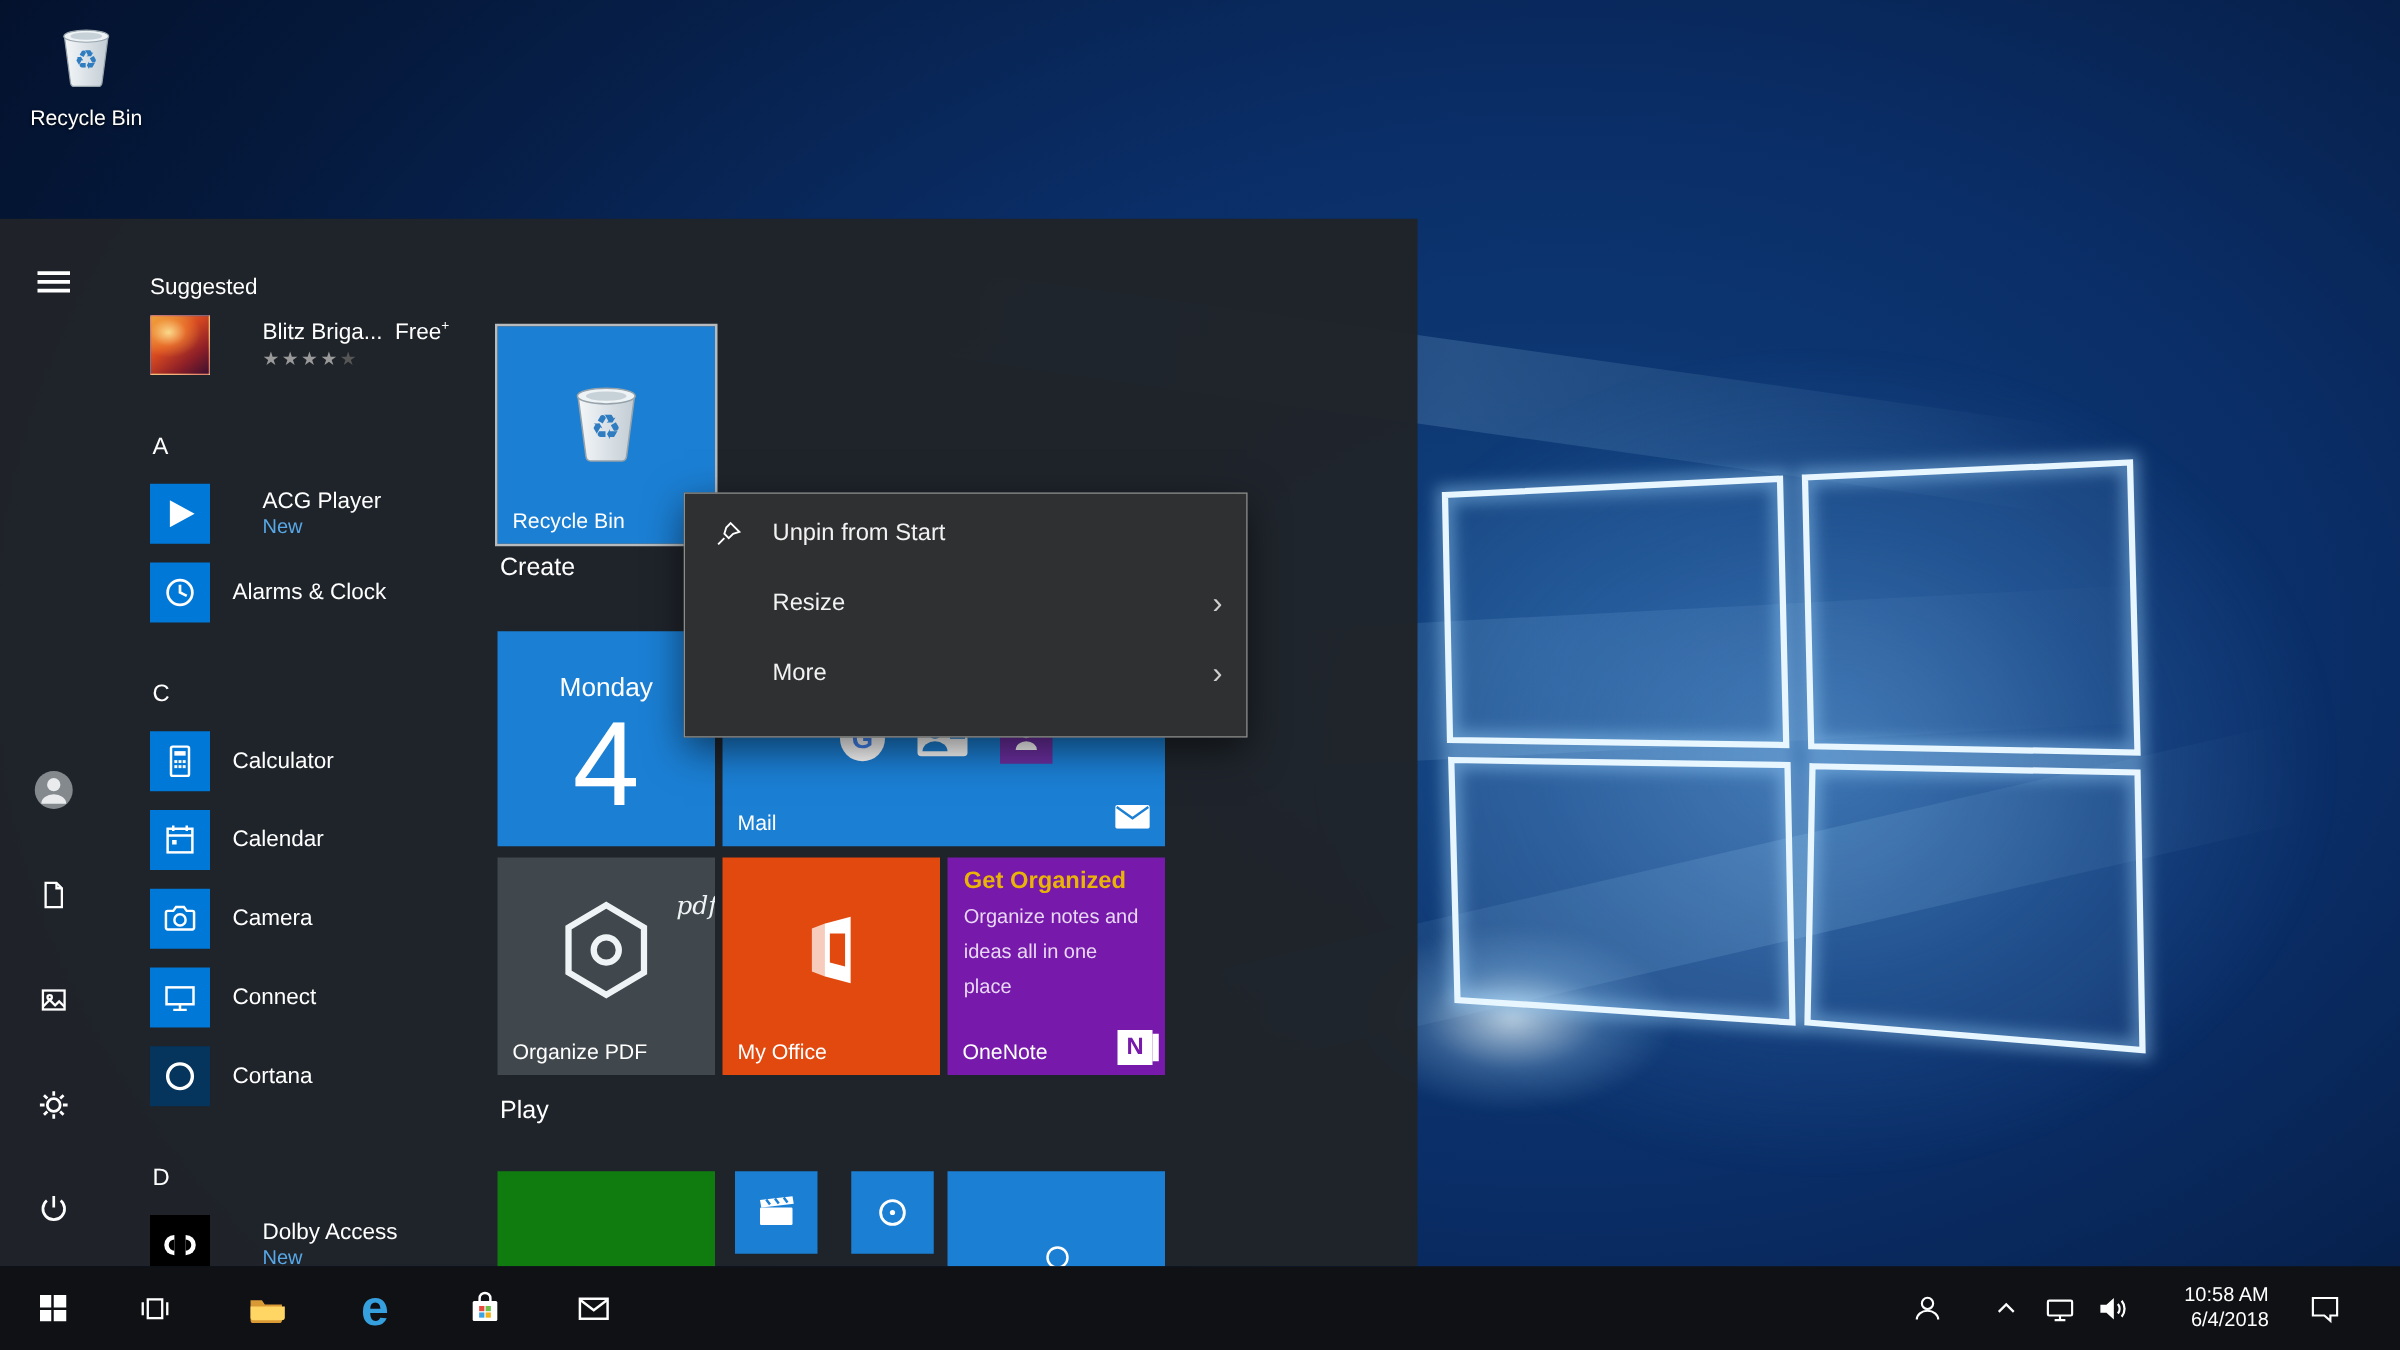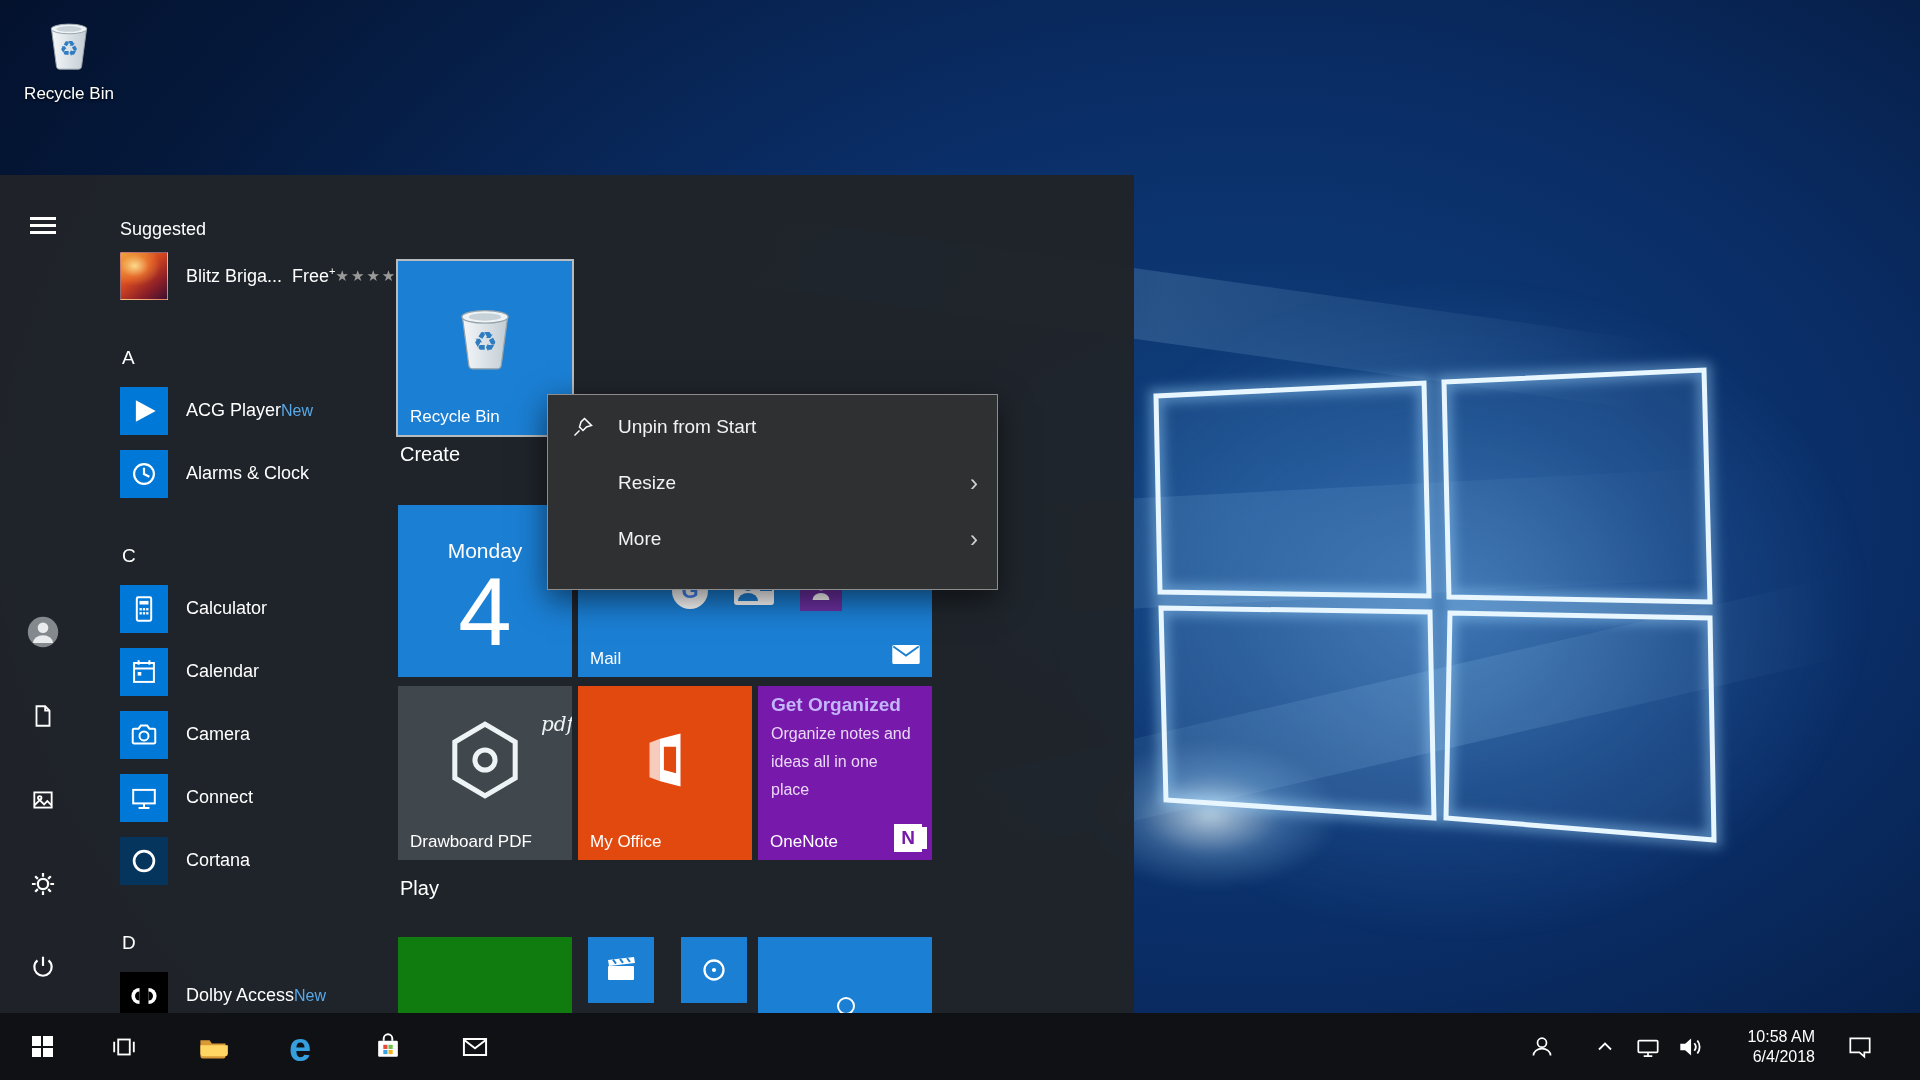--- a/index.html
+++ b/index.html
@@ -34,42 +34,42 @@
   .list-header{height:44px;display:flex;align-items:flex-end;padding-bottom:4px;font-size:18px;}
   .letter-header{height:62px;display:flex;align-items:flex-end;padding-bottom:10px;font-size:19px;padding-left:2px;}
   .app-row{height:63px;display:flex;align-items:center;gap:18px;cursor:default;}
   .ai{flex:0 0 48px;width:48px;height:48px;background:#0078d7;display:flex;align-items:center;justify-content:center;}
   .ai svg{width:36px;height:36px;}
   .ai-dark{background:#000;}
   .ai-cortana{background:#05345d;}
   .thumb{flex:0 0 48px;width:48px;height:48px;border:1px solid rgba(255,255,255,.35);box-sizing:border-box;
     background:radial-gradient(26px 20px at 30% 28%,rgba(255,230,150,.9),rgba(255,160,60,.4) 55%,rgba(0,0,0,0)),
     linear-gradient(140deg,#e8a23c 0%,#d84a20 40%,#8d1f27 72%,#3c1030 100%);}
-  .meta{display:flex;flex-direction:row;justify-content:center;}
+  .meta{display:flex;flex-direction:column;justify-content:center;margin-left:24px;}
   .nm{font-size:18px;color:#fff;white-space:nowrap;}
   .badge{font-size:16px;color:#58a8e8;margin-top:2px;}
   .price{font-size:18px;color:#fff;margin-left:10px;}
   .price sup{font-size:11px;}
   .stars{margin-top:2px;font-size:15px;letter-spacing:2px;color:#9a9a9a;}
   .stars .dim{color:#565656;}
   .nameline{display:flex;align-items:baseline;}
   
   .tiles{position:absolute;left:0;top:0;width:100%;height:100%;}
   .grp-header{position:absolute;font-size:20px;color:#fff;}
   .tile{position:absolute;background:#1b7fd4;cursor:pointer;overflow:hidden;}
   .tile .t-label{position:absolute;left:12px;bottom:8px;font-size:17px;color:#fff;}
   .tile-recycle{outline:2px solid #b7bbbe;}
   .t-center{position:absolute;left:0;top:0;right:0;bottom:26px;display:flex;align-items:center;justify-content:center;}
   .tile-cal .dayname{position:absolute;top:34px;width:100%;text-align:center;font-size:21px;}
   .tile-cal .daynum{position:absolute;top:52px;width:100%;text-align:center;font-size:96px;font-weight:300;line-height:110px;}
   .tile-office{background:#e2490f;}
   .tile-onenote{background:#7719aa;}
   .tile-draw{background:#40474d;}
   .tile-green{background:#107c10;}
-  .onenote-head{position:absolute;left:13px;top:8px;font-size:19px;font-weight:bold;color:#c4b5fd;}
+  .onenote-head{position:absolute;left:13px;top:8px;font-size:19px;font-weight:bold;color:#eab308;}
   .onenote-body{position:absolute;left:13px;top:34px;width:140px;font-size:16px;line-height:28px;color:#e9d8f5;}
   .on-badge{position:absolute;right:10px;bottom:8px;width:28px;height:28px;background:#fff;display:flex;align-items:center;justify-content:center;}
   .on-badge span{color:#7719aa;font-weight:bold;font-size:19px;}
   .on-badge i{position:absolute;right:-5px;top:3px;width:5px;height:22px;background:#fff;}
   .draw-script{position:absolute;left:99px;top:26px;font-family:"DejaVu Serif",serif;font-style:italic;font-size:20px;color:#eef3f5;margin-left:44px;}
   .mail-ico{position:absolute;}
   .g-circle{width:36px;height:36px;border-radius:50%;background:#fff;display:flex;align-items:center;justify-content:center;}
   .g-circle span{color:#4285f4;font-weight:bold;font-size:22px;}
   .purple-sq{width:42px;height:42px;background:#6b2fa0;display:flex;align-items:center;justify-content:center;}
   .env{position:absolute;right:12px;bottom:9px;}
@@ -359,21 +359,21 @@
       </div>
 
       <div class="tile tile-draw" style="left:398px;top:511px;width:174px;height:174px;">
         <div class="t-center">
           <svg width="92" height="92" viewBox="0 0 64 64">
             <polygon points="32,7 53,19.5 53,44.5 32,57 11,44.5 11,19.5" fill="none" stroke="#eef3f5" stroke-width="3.5"></polygon>
             <circle cx="32" cy="32" r="7" fill="none" stroke="#eef3f5" stroke-width="3.5"></circle>
           </svg>
         </div>
         <span class="draw-script">pdf</span>
-        <span class="t-label">Drawboard PDF</span>
+        <span class="t-label">Organize PDF</span>
       </div>
 
       <div class="tile tile-office" style="left:578px;top:511px;width:174px;height:174px;">
         <div class="t-center">
           <svg width="62" height="62" viewBox="0 0 56 56">
             <path d="M23 9 L42 4 V52 L23 47 Z" fill="#fff"></path>
             <path d="M23 9 L14 12.5 V43.5 L23 47 Z" fill="#ffffff" opacity=".72"></path>
             <path d="M27 16 h11 v24 l-11 -3 Z" fill="#e2490f"></path>
           </svg>
         </div>

